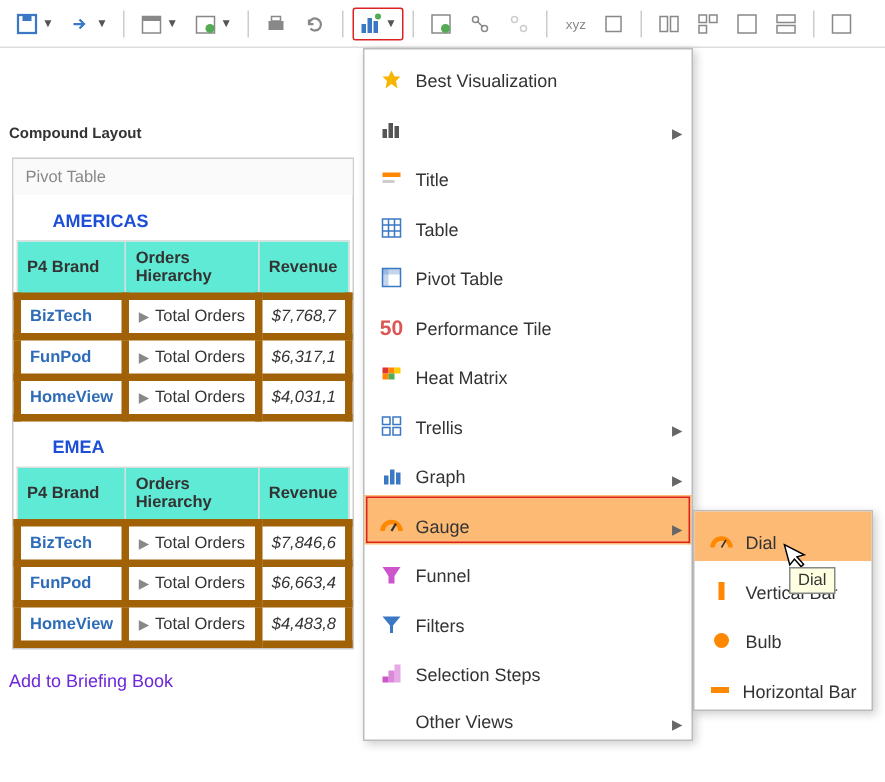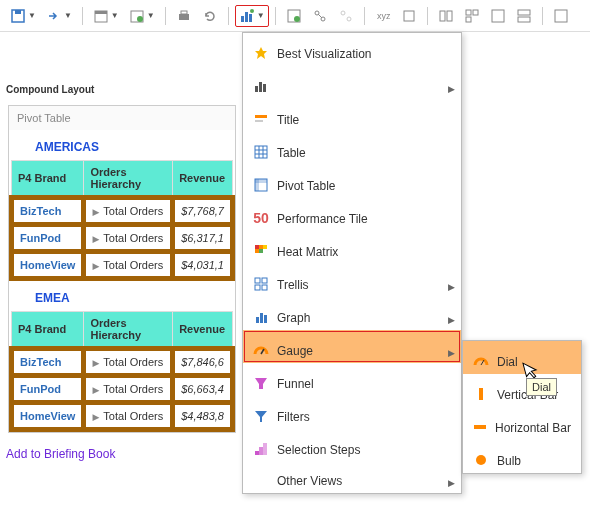--- a/index.html
+++ b/index.html
@@ -401,32 +401,32 @@
       <span class="menu-icon">
         <svg width="16" height="16">
           <rect x="6" y="2" width="4" height="12" fill="#f80"></rect>
         </svg>
       </span>
       <span class="menu-label">Vertical Bar</span>
     </div>
   <div class="menu-item">
       <span class="menu-icon">
         <svg width="16" height="16">
+          <circle cx="8" cy="8" r="5" fill="#f80"></circle>
+        </svg>
+      </span>
+      <span class="menu-label">Bulb</span>
+    </div>
+  <div class="menu-item">
+      <span class="menu-icon">
+        <svg width="16" height="16">
           <rect x="2" y="6" width="12" height="4" fill="#f80"></rect>
         </svg>
       </span>
       <span class="menu-label">Horizontal Bar</span>
-    </div>
-  <div class="menu-item">
-      <span class="menu-icon">
-        <svg width="16" height="16">
-          <circle cx="8" cy="8" r="5" fill="#f80"></circle>
-        </svg>
-      </span>
-      <span class="menu-label">Bulb</span>
     </div>
 </div>
 
 <div class="cursor">
   <svg width="16" height="20">
       <path d="M1 1 L1 15 L5 12 L8 18 L10 17 L7 11 L12 11 Z" fill="#fff" stroke="#000" stroke-width="1"></path>
     </svg>
 </div>
 <div class="tooltip">Dial</div>
 

